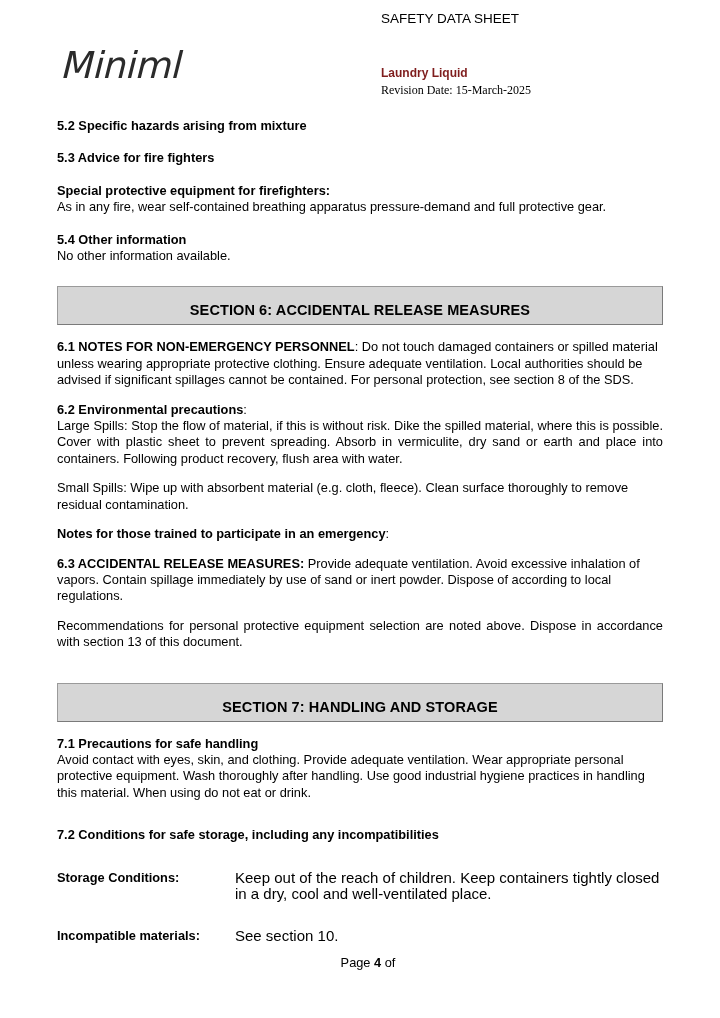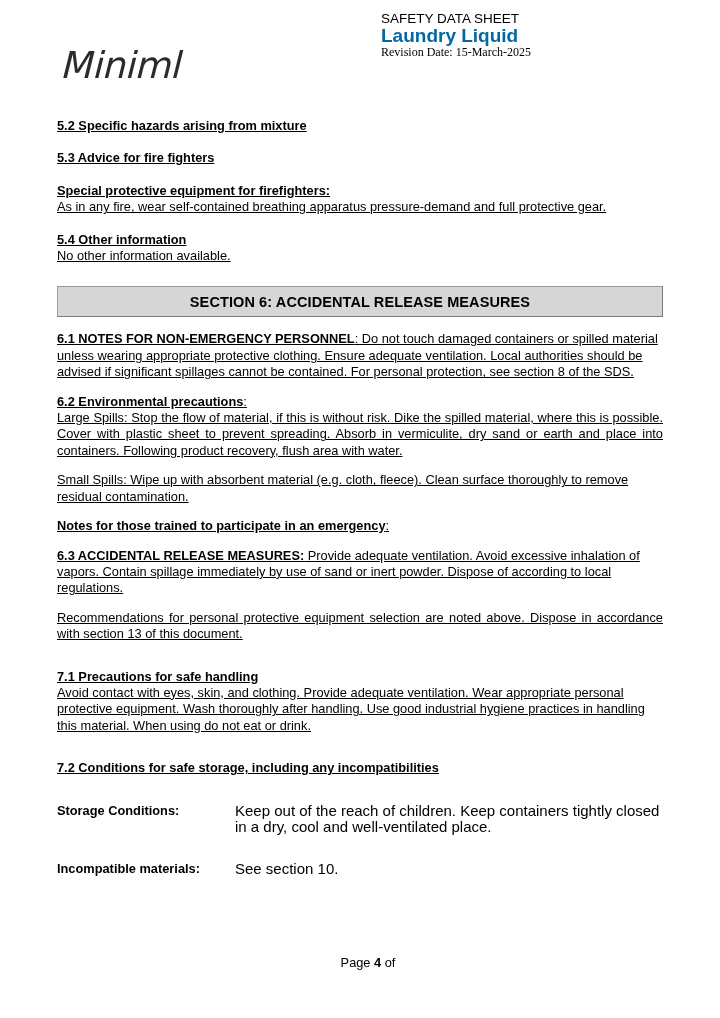--- a/index.html
+++ b/index.html
@@ -50,41 +50,41 @@
     width: 230px;
   }
   .hdr-sds {
     font-family: "Liberation Sans", sans-serif;
     font-size: 13.5px;
     line-height: 17px;
     color: #000;
   }
   .hdr-product {
     font-family: "Liberation Sans", sans-serif;
-    font-size: 19px;
+    font-size: 12px;
     font-weight: bold;
     line-height: 17px;
-    color: #0369a1;
+    color: #7f1d1d;
+    margin-top: 38px;
   }
   .hdr-revision {
     font-family: "Liberation Serif", serif;
     font-size: 12px;
     line-height: 16px;
     color: #000;
   }
 
   
   .content {
     padding-top: 6px;
     font-size: 12.8px;
     line-height: 16.4px;
   }
   .blk {
     margin: 0 0 13px 0;
-    text-decoration: underline;
   }
   .blk.tight {
     margin-bottom: 0;
   }
   .hd {
     font-weight: bold;
     margin: 0;
     font-size: 12.8px;
     line-height: 16.4px;
   }
@@ -102,21 +102,21 @@
   
   .section-banner {
     background: #d6d6d6;
     border: 1px solid #7a7a7a;
     border-top-color: #9a9a9a;
     border-left-color: #9a9a9a;
     text-align: center;
     font-weight: bold;
     font-size: 14.5px;
     line-height: 22px;
-    padding: 4px 0 3px 0;
+    padding: 12px 0 3px 0;
     margin: 6px 0 14px 0;
     letter-spacing: 0.1px;
   }
 
   
   .def-row {
     display: flex;
     margin-bottom: 13px;
   }
   .def-term {
@@ -207,20 +207,21 @@
     <div class="blk">
       <p class="para"><span class="hd" style="display:inline">6.3 ACCIDENTAL RELEASE MEASURES:</span><span> Provide adequate ventilation. Avoid excessive inhalation of vapors. Contain spillage immediately by use of sand or inert powder. Dispose of according to local regulations.</span></p>
     </div>
 
     <div class="blk">
       <p class="para just">Recommendations for personal protective equipment selection are noted above. Dispose in accordance with section 13 of this document.</p>
     </div>
 
     <div class="sp-sm"></div>
 
+    <div class="section-banner">SECTION 7: HANDLING AND STORAGE</div>
 
     <div class="blk">
       <div class="hd">7.1 Precautions for safe handling</div>
       <p class="para">Avoid contact with eyes, skin, and clothing. Provide adequate ventilation. Wear appropriate personal protective equipment. Wash thoroughly after handling. Use good industrial hygiene practices in handling this material. When using do not eat or drink.</p>
     </div>
 
     <div class="sp-sm"></div>
 
     <div class="blk">
       <div class="hd">7.2 Conditions for safe storage, including any incompatibilities</div>

